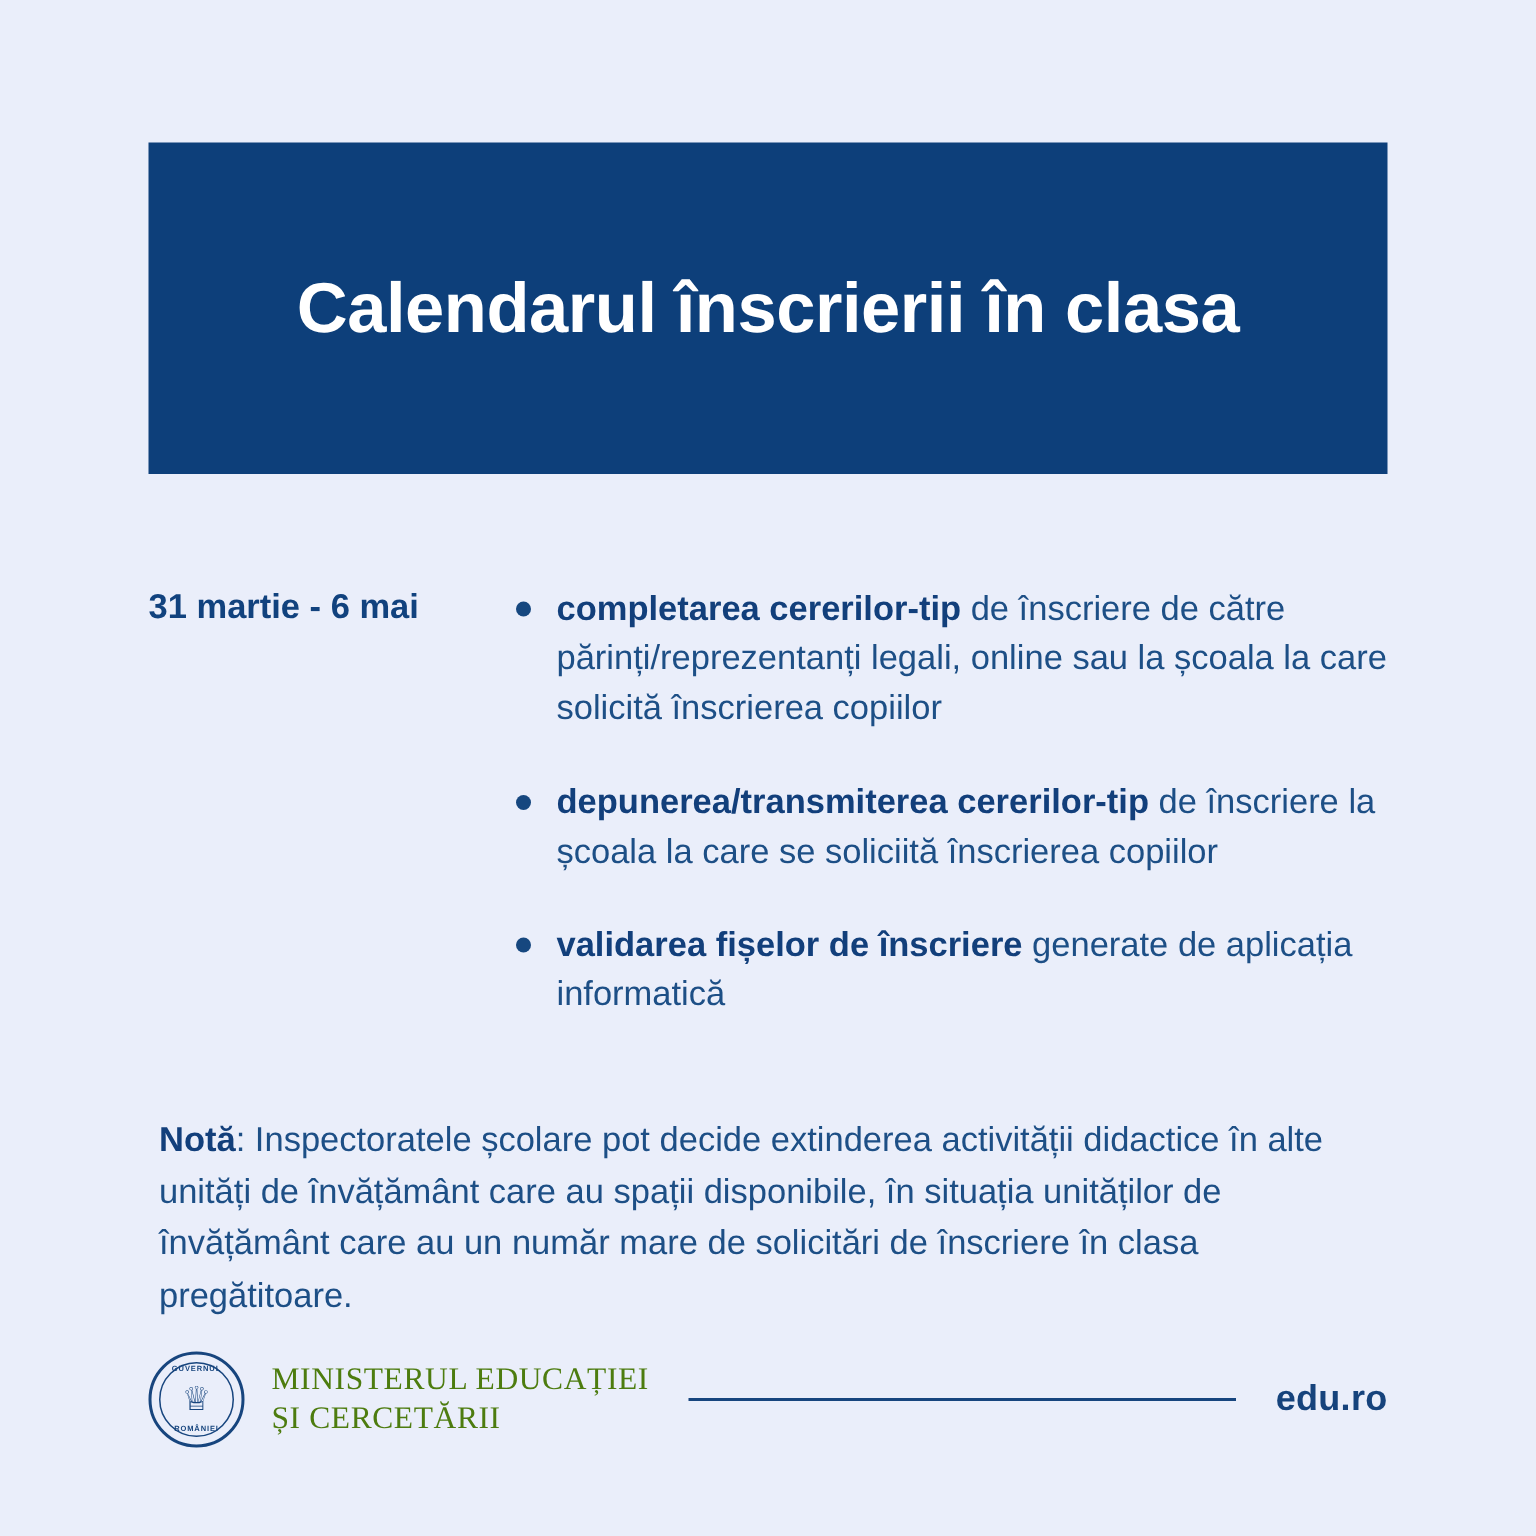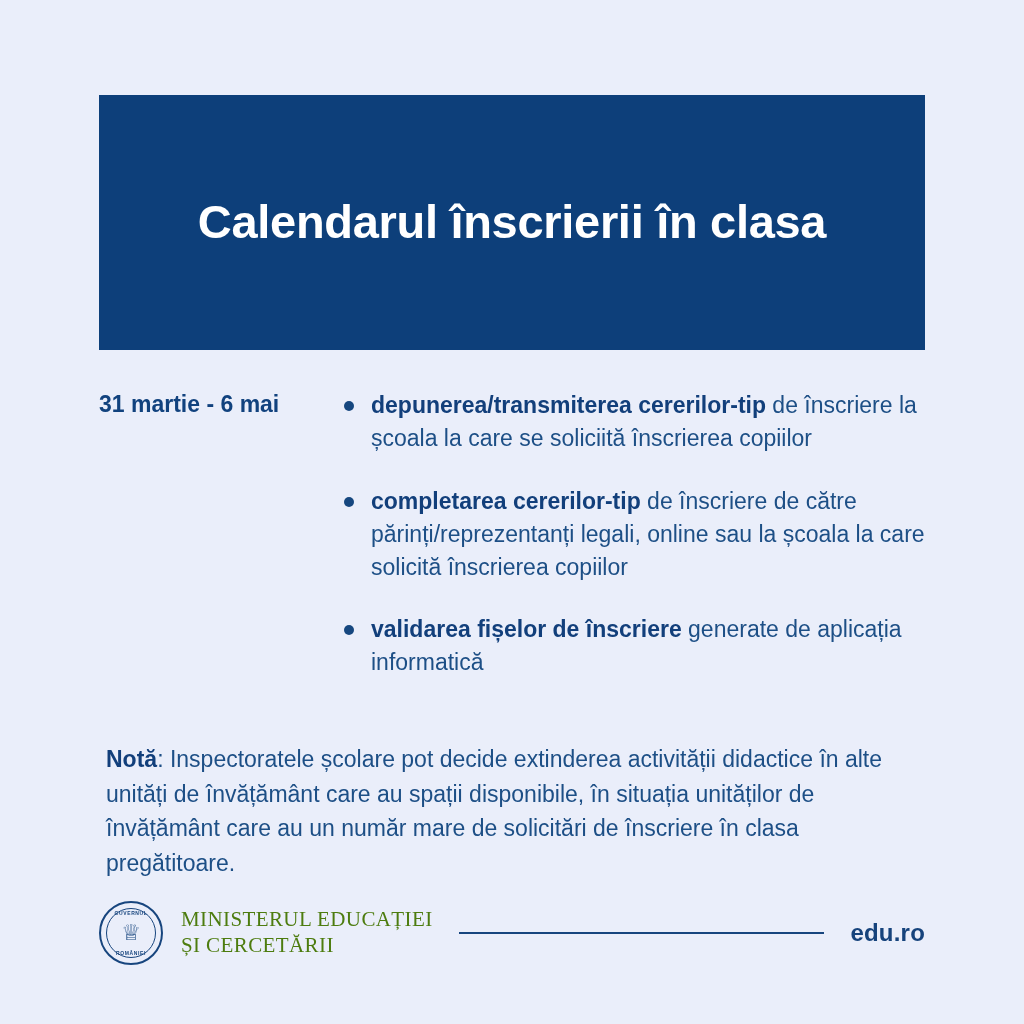--- a/index.html
+++ b/index.html
@@ -21,21 +21,21 @@
     background: #eaeefa;
     box-sizing: border-box;
   }
 
   
   .title-banner {
     position: absolute;
     left: 99px;
     top: 95px;
     width: 826px;
-    height: 255px;
+    height: 221px;
     background: #0d3f7a;
     display: flex;
     align-items: center;
     justify-content: center;
     box-sizing: border-box;
     padding: 0 40px;
   }
   .title-text {
     color: #ffffff;
     font-size: 47px;
@@ -203,28 +203,28 @@
   <div class="schedule">
     <div class="row">
 
       <div class="date-col">31 martie - 6 mai</div>
 
       <div class="items-col">
 
         <div class="bullet-item">
           <span class="bullet-dot"></span>
           <div class="bullet-text">
-            <b>depunerea/transmiterea cererilor-tip</b><span> de înscriere la școala la care se soliciită înscrierea copiilor</span>
+            <b>completarea cererilor-tip</b><span> de înscriere de către părinți/reprezentanți legali, online sau la școala la care solicită înscrierea copiilor</span>
           </div>
         </div>
 
         <div class="bullet-item">
           <span class="bullet-dot"></span>
           <div class="bullet-text">
-            <b>completarea cererilor-tip</b><span> de înscriere de către părinți/reprezentanți legali, online sau la școala la care solicită înscrierea copiilor</span>
+            <b>depunerea/transmiterea cererilor-tip</b><span> de înscriere la școala la care se soliciită înscrierea copiilor</span>
           </div>
         </div>
 
         <div class="bullet-item">
           <span class="bullet-dot"></span>
           <div class="bullet-text">
             <b>validarea fișelor de înscriere</b><span> generate de aplicația informatică</span>
           </div>
         </div>
 

